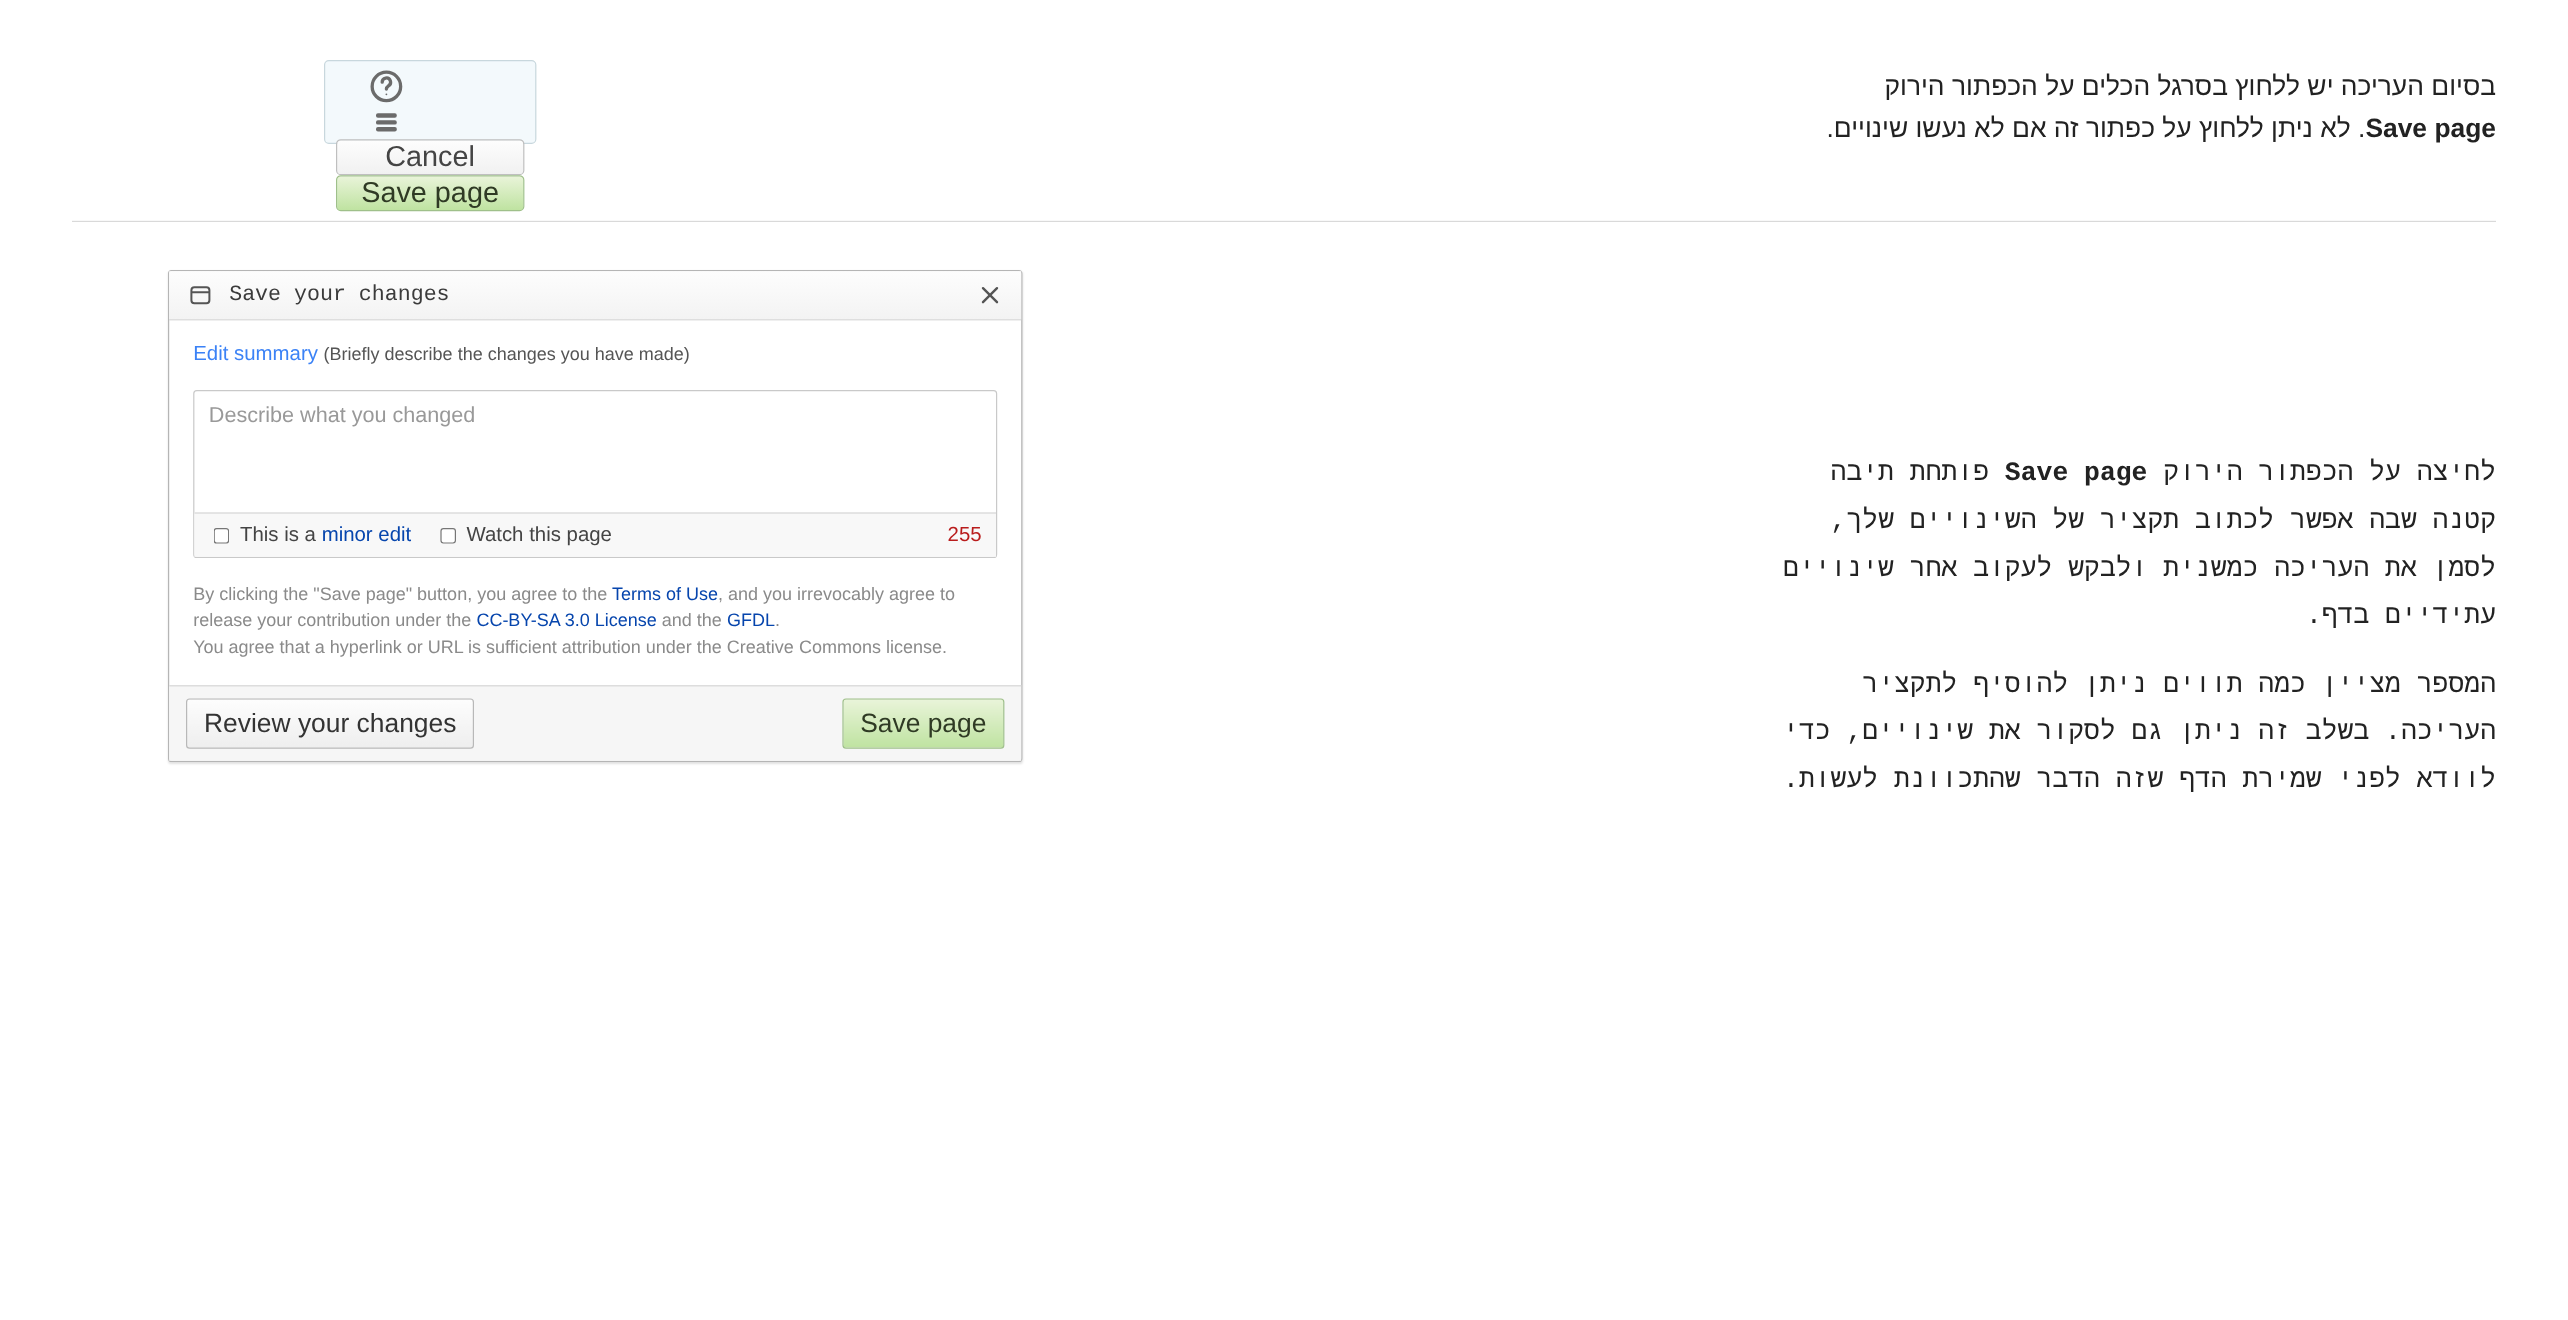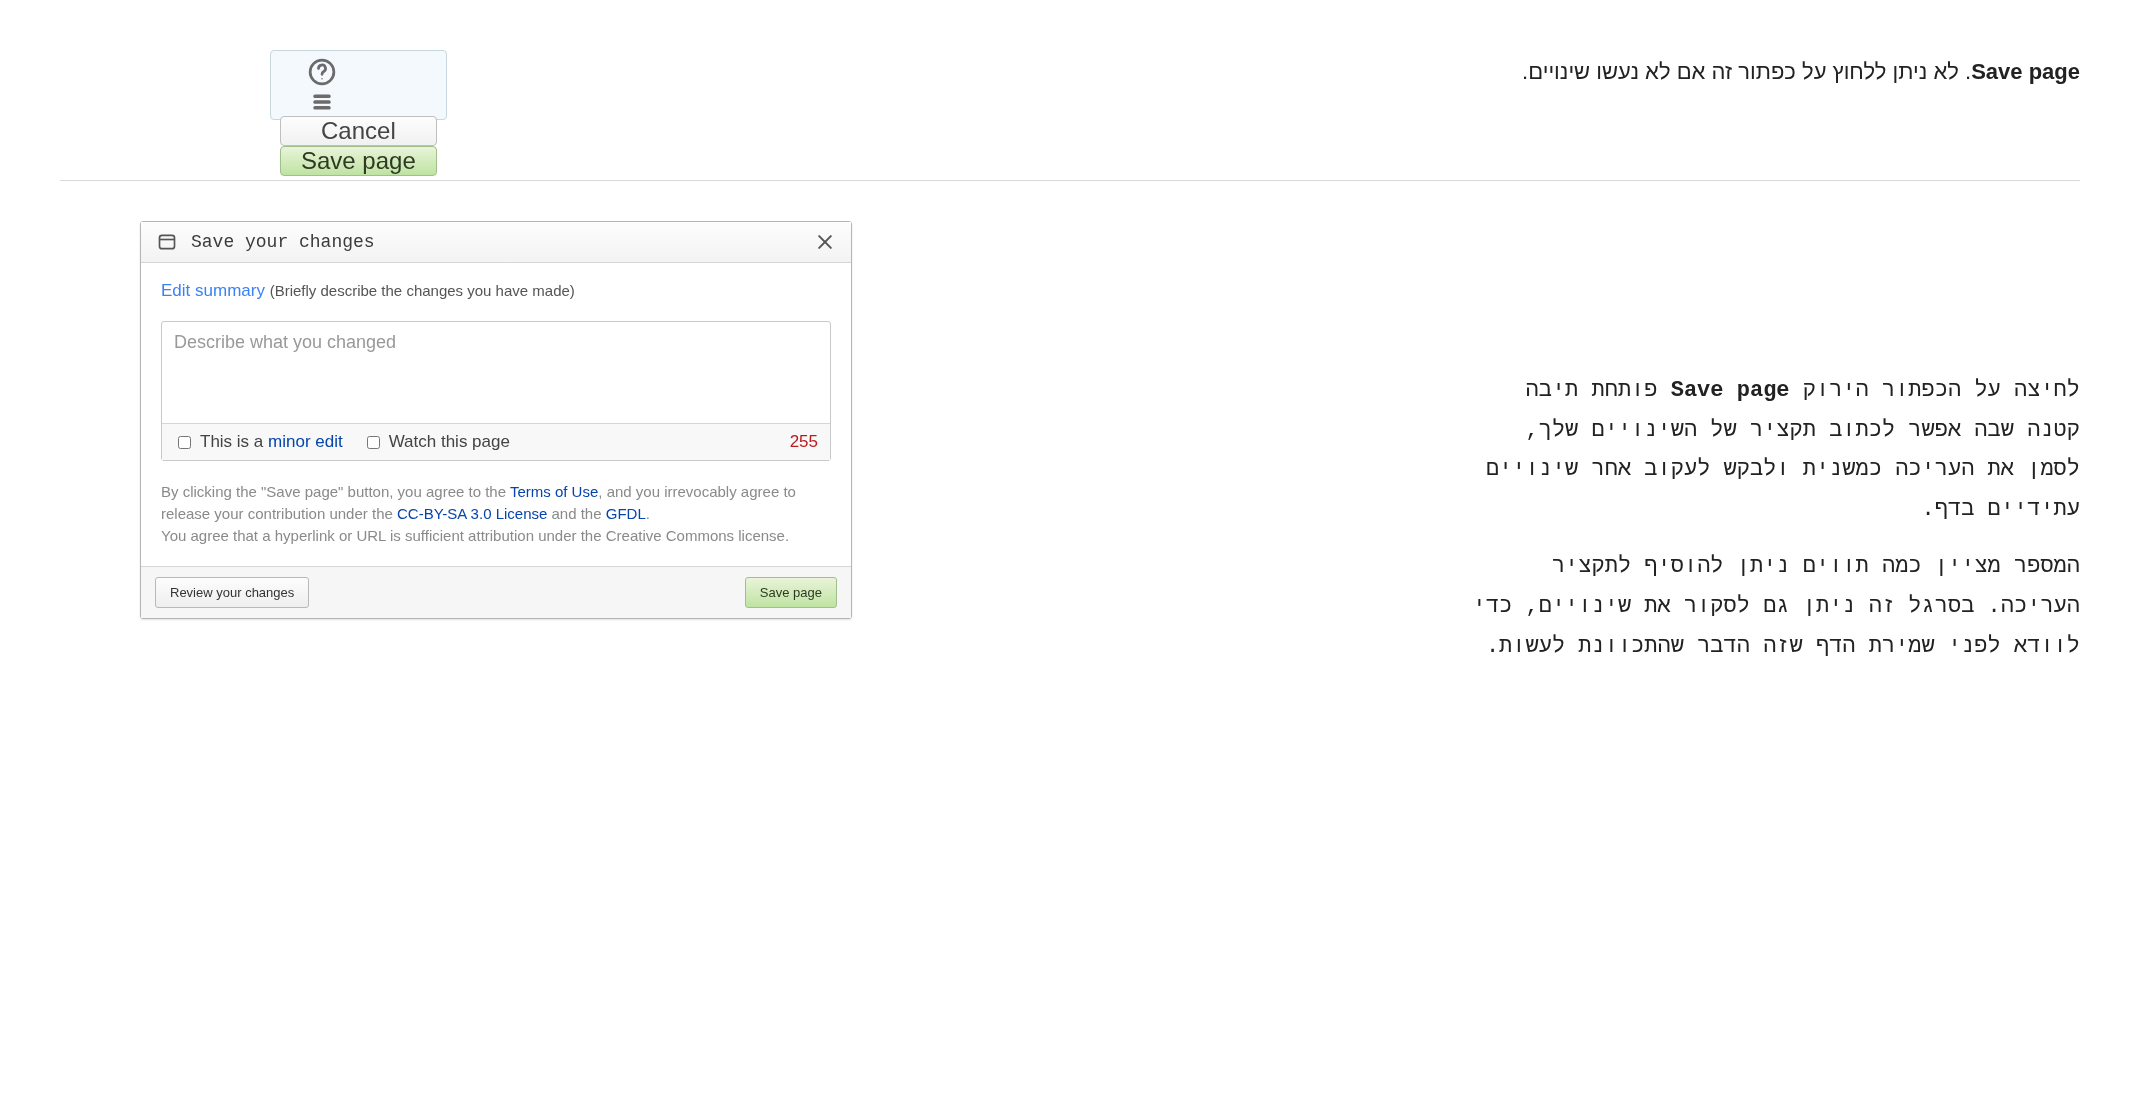--- a/index.html
+++ b/index.html
@@ -179,21 +179,21 @@
     display:flex;
     align-items:center;
     justify-content:space-between;
     padding: 10px 14px;
   }
   .footer-btn {
     display:inline-flex; align-items:center; justify-content:center;
     border:1px solid #b8b8b8;
     background: linear-gradient(#fdfdfd,#eeeeee);
     border-radius:3px;
-    font-size:13px;
+    font-size:22px;
     padding: 7px 14px;
     color:#333;
   }
   .footer-btn.green {
     border:1px solid #9fc08a;
     background: linear-gradient(#e9f4d9,#bfe3a1);
     color:#2f3a24;
   }
 </style>
 </head>
@@ -217,20 +217,21 @@
             <rect x="4" y="10.3" width="16" height="3.4" rx="1.5"></rect>
             <rect x="4" y="15.6" width="16" height="3.4" rx="1.5"></rect>
           </svg>
         </span>
         <span class="tb-btn framed">Cancel</span>
         <span class="tb-btn green">Save page</span>
       </div>
     </div>
 
     <div class="right">
+      <div>בסיום העריכה יש ללחוץ בסרגל הכלים על הכפתור הירוק</div>
       <div>
         <b>Save page</b><span>. לא ניתן ללחוץ על כפתור זה אם לא נעשו שינויים.</span>
       </div>
     </div>
   </div>
 
   <hr class="hr">
 
   <div class="row2">
     <div class="left">
@@ -286,17 +287,17 @@
           <span class="footer-btn">Review your changes</span>
           <span class="footer-btn green">Save page</span>
         </div>
       </div>
     </div>
 
     <div class="right">
       <p>
         <span>לחיצה על הכפתור הירוק </span><b>Save page</b><span> פותחת תיבה קטנה שבה אפשר לכתוב תקציר של השינויים שלך, לסמן את העריכה כמשנית ולבקש לעקוב אחר שינויים עתידיים בדף.</span>
       </p>
-      <p>המספר מציין כמה תווים ניתן להוסיף לתקציר העריכה. בסרגל זה ניתן גם לסקור את שינויים, כדי לוודא לפני שמירת הדף שזה הדבר שהתכוונת לעשות.</p>
+      <p>המספר מציין כמה תווים ניתן להוסיף לתקציר העריכה. בשלב זה ניתן גם לסקור את שינויים, כדי לוודא לפני שמירת הדף שזה הדבר שהתכוונת לעשות.</p>
     </div>
   </div>
 
 </div>
 
 </body></html>

